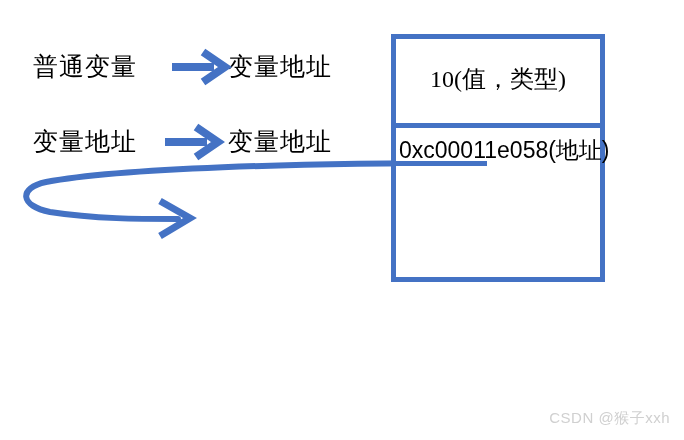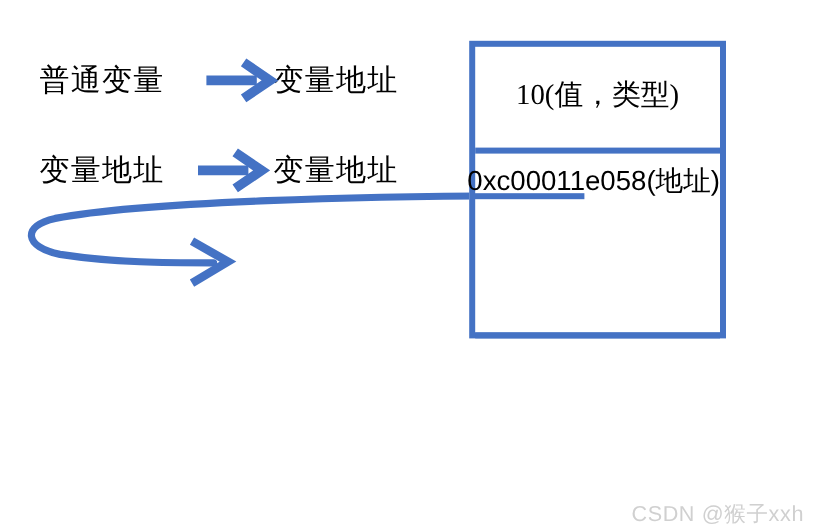--- a/index.html
+++ b/index.html
@@ -73,21 +73,21 @@
     font-family: "Liberation Serif", "DejaVu Serif", serif;
     font-size: 24px;
     color: #000000;
     white-space: nowrap;
   }
   .mem-text.mono {
     font-family: "Liberation Sans", "DejaVu Sans", sans-serif;
     font-size: 23px;
   }
   
-  #mem-cell-1 { justify-content: flex-end; }
+  #mem-cell-1 { justify-content: flex-start; }
   #mem-cell-1 .mem-text { margin-left: 3px; }
 
   
   #address-underline {
     position: absolute;
     left: 394px;
     top: 161px;
     width: 93px;
     height: 5px;
     background: #4472C4;
@@ -100,23 +100,23 @@
     top: 0;
     width: 684px;
     height: 440px;
     pointer-events: none;
   }
 
   
   #watermark {
     position: absolute;
     right: 14px;
-    bottom: 0;
+    bottom: 12px;
     font-family: "Liberation Sans", "DejaVu Sans", sans-serif;
-    font-size: 18px;
+    font-size: 15px;
     color: #d0d0d0;
     white-space: nowrap;
     letter-spacing: 0.5px;
   }
 </style>
 </head>
 <body>
 
 <div id="canvas">
 

